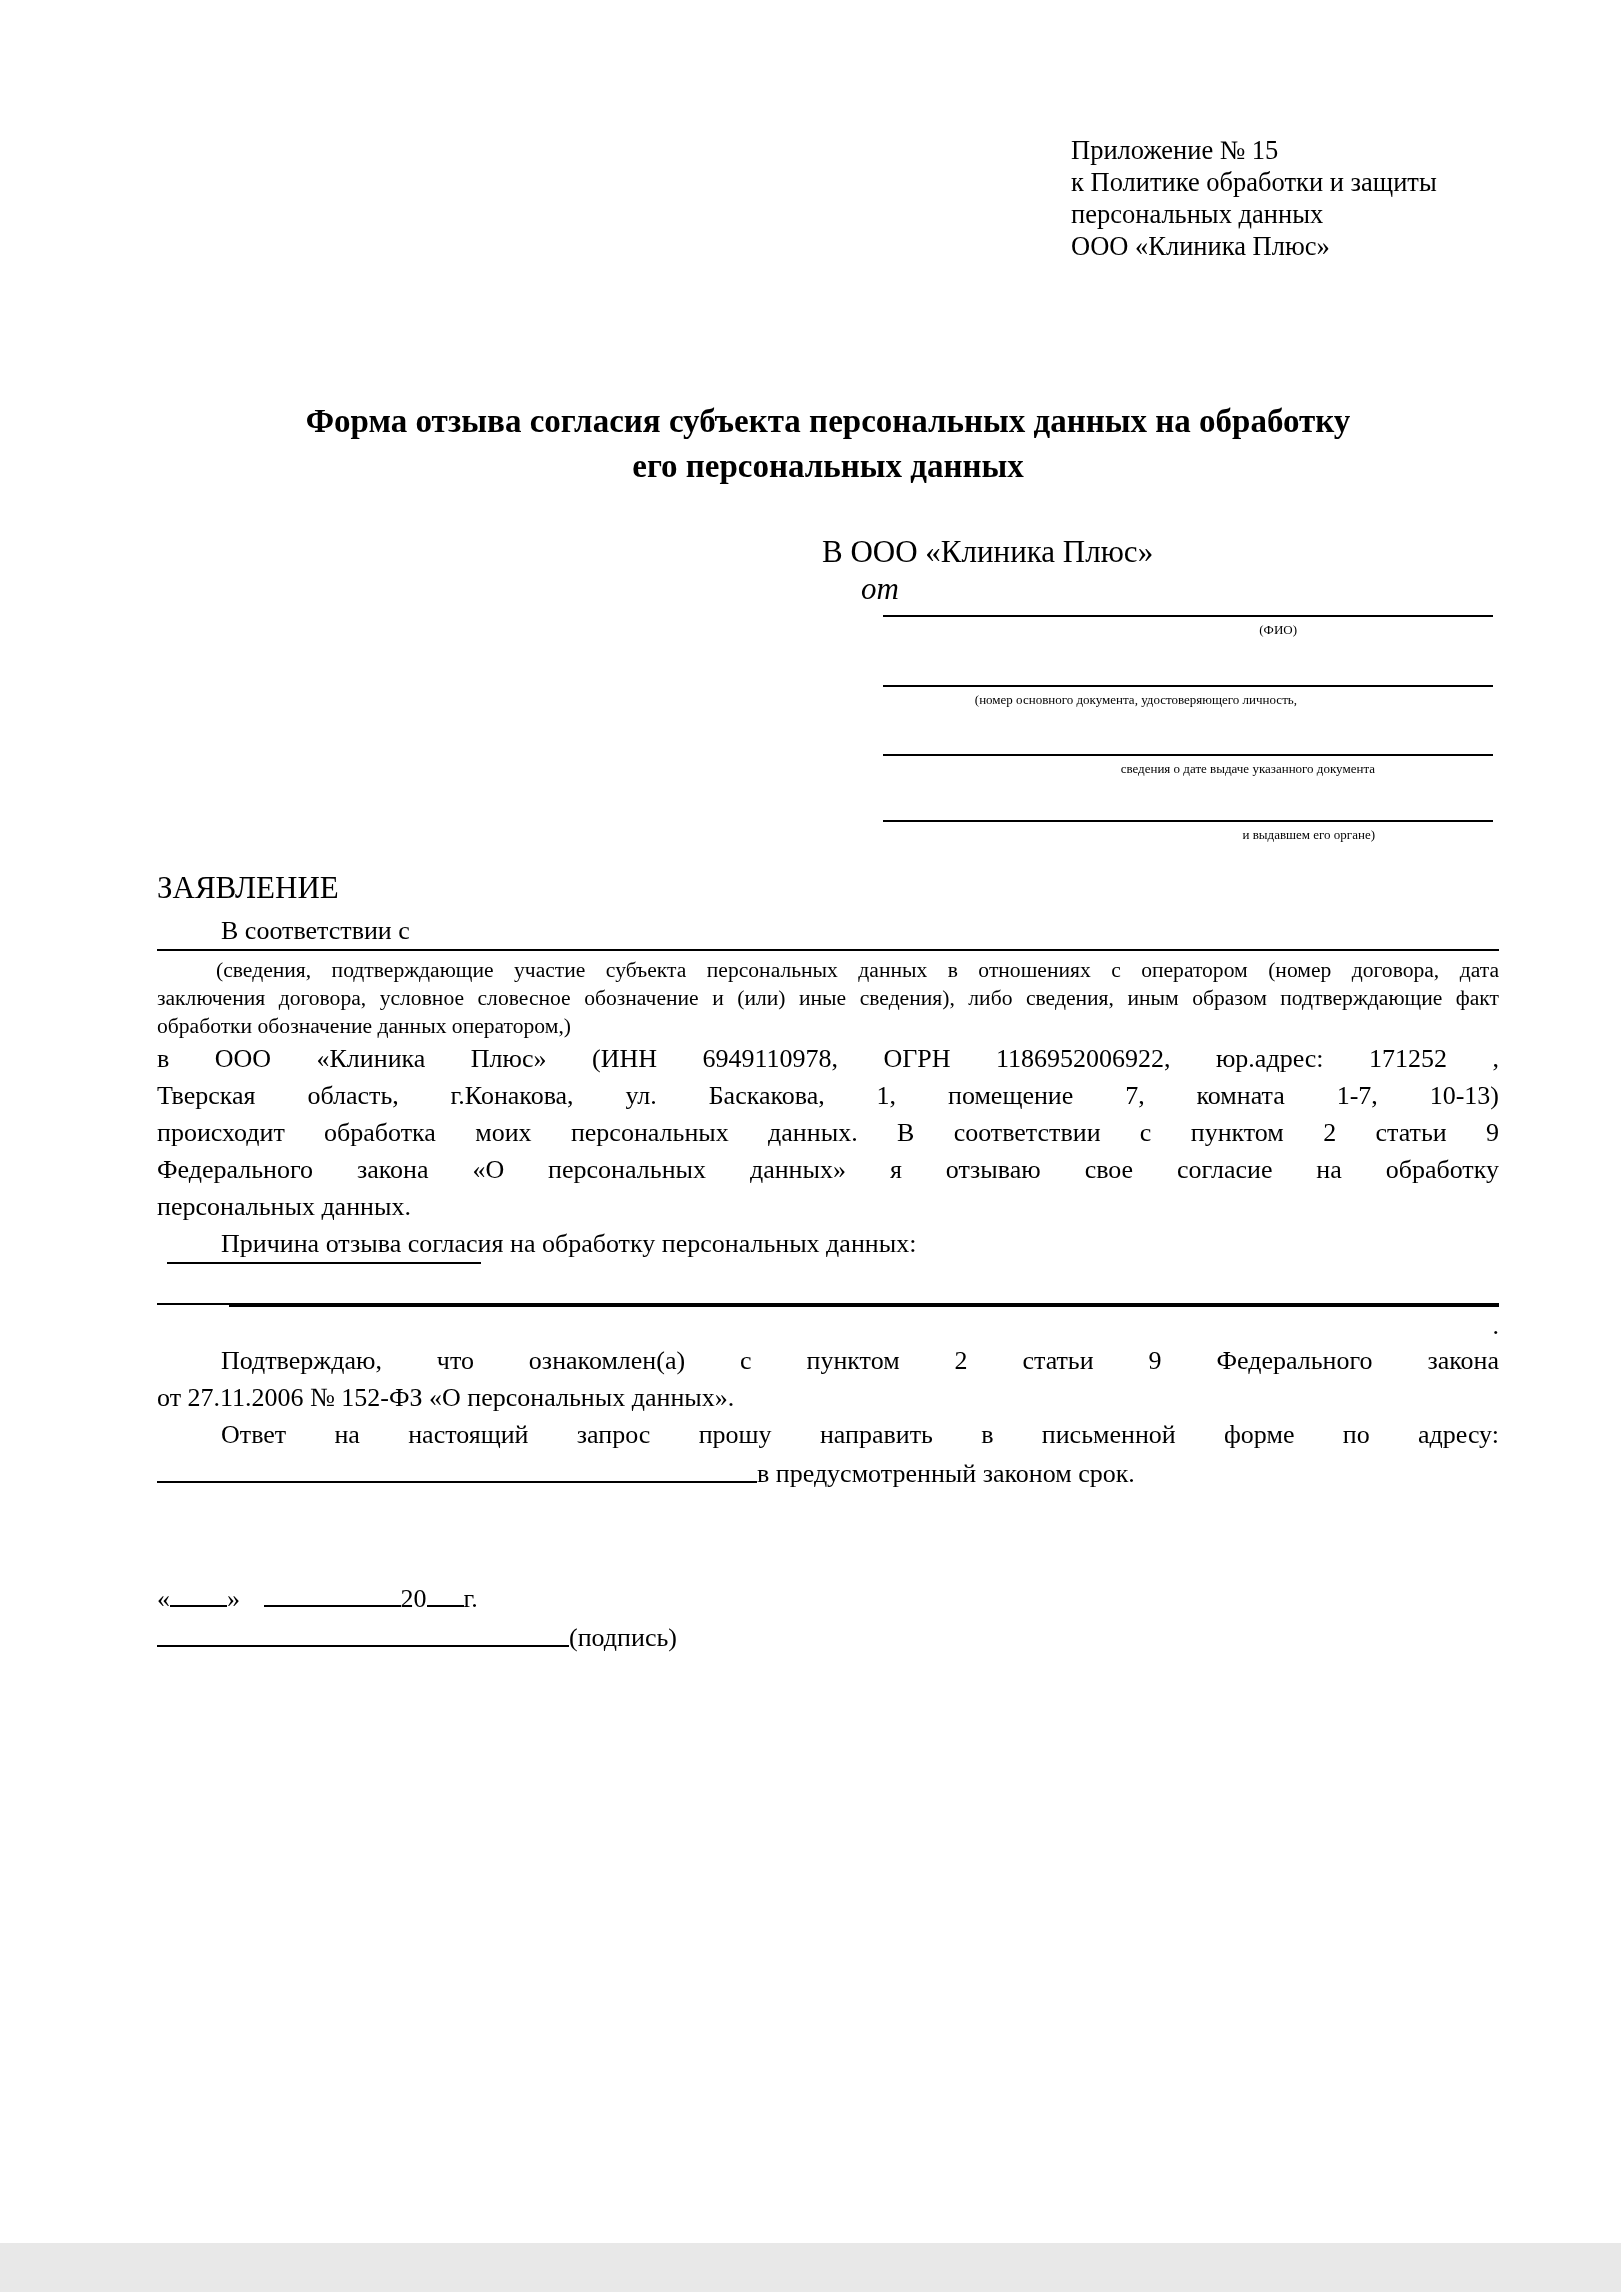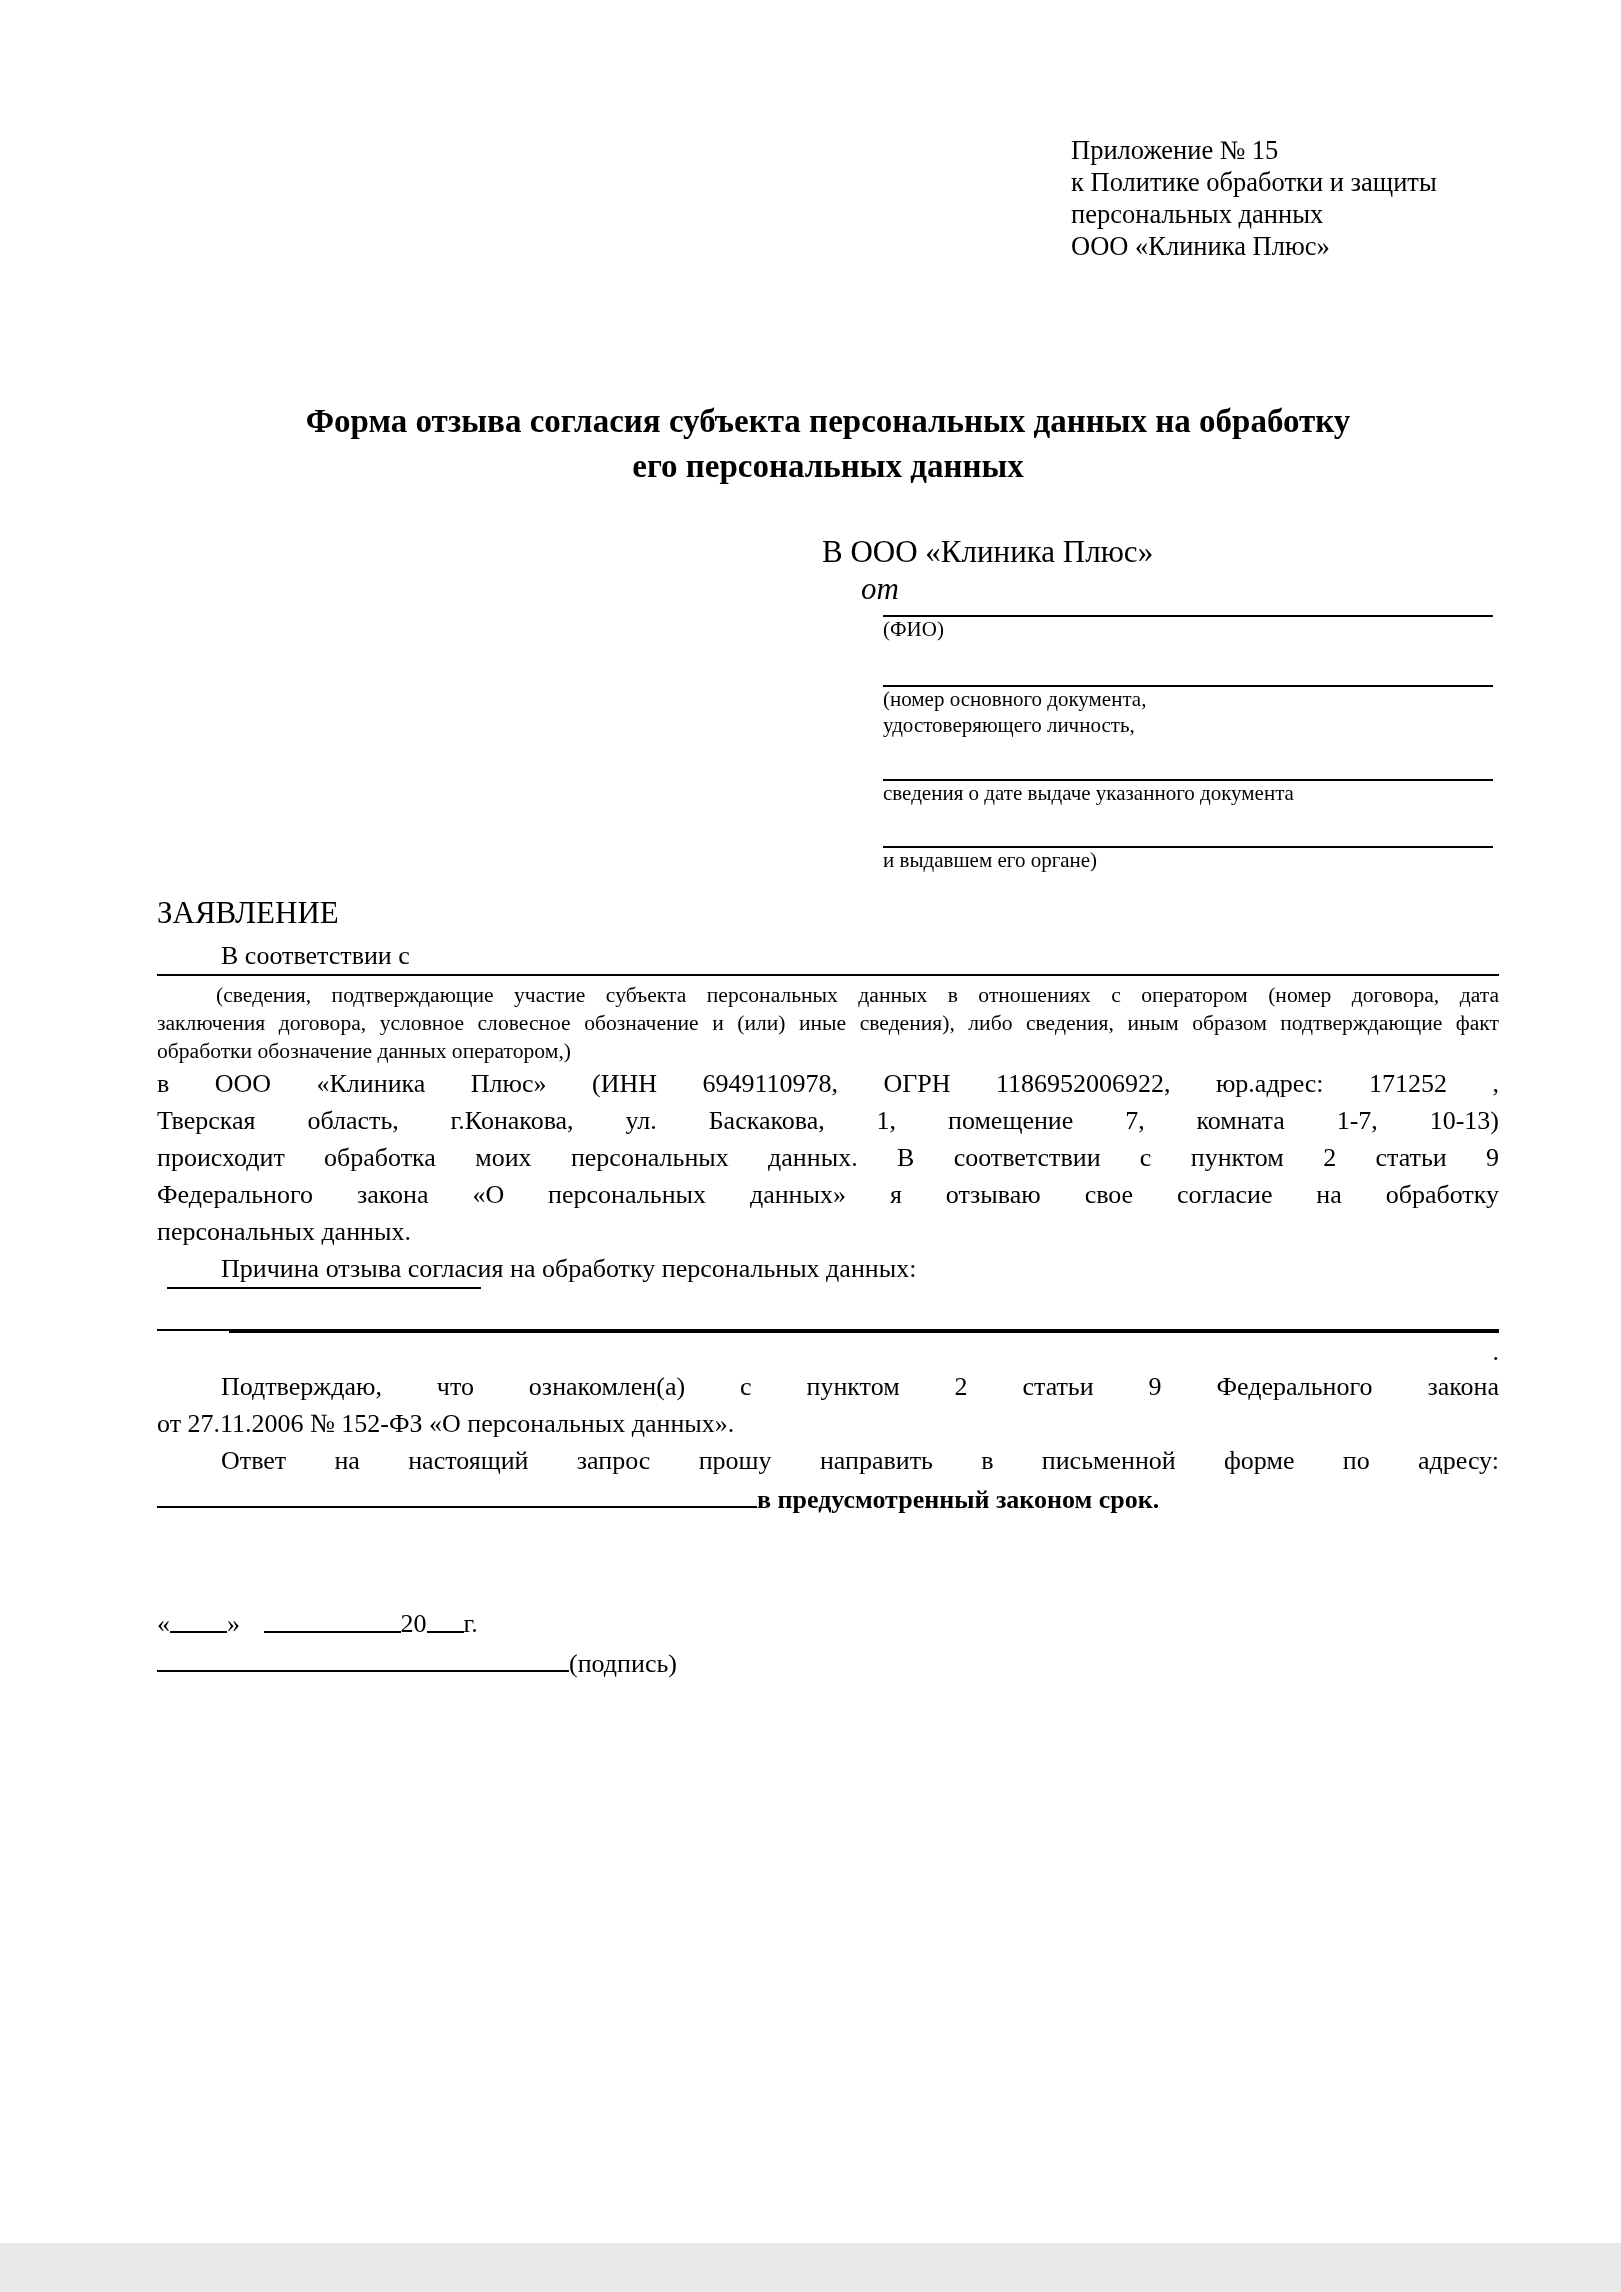--- a/index.html
+++ b/index.html
@@ -11,39 +11,39 @@
     margin:0 auto; overflow:hidden;
   }
   .hdr { margin-left:914px; font-size:26.5px; line-height:32px; }
   .title { margin-top:137px; text-align:center; font-weight:bold; font-size:33px; line-height:45px; }
   .recipient { margin-top:44px; margin-left:665px; width:678px; font-size:31px; }
   .rec-to { line-height:37px; }
   .rec-from { line-height:37px; margin-left:39px;font-style:italic; }
   .rblank { margin-left:61px; width:610px; border-bottom:2px solid #000; }
   .b1 { height:7.8px; } .b2 { height:43px; } .b3 { height:41px; } .b4 { height:39px; }
   .cap { margin-left:61px; width:610px; box-sizing:border-box; padding-right:196px;
-         text-align:left; font-size:21px; line-height:25.5px; }
+         text-align:right; font-size:13px; line-height:25.5px; }
   .cap3 { padding-right:118px; }
   .heading { margin-top:21px; font-size:31px; line-height:37px; padding-right:69px; }
   .txt { font-size:26px; line-height:37px;flex-direction:column; }
   .intro { margin-top:5.9px; display:flex; }
   .intro-text { margin-left:64px; margin-right:9.8px; white-space:nowrap; }
   .fill { flex:1 1 auto; border-bottom:2px solid #000; margin-bottom:4.9px; }
   .small-print { font-size:21.6px; line-height:28px; }
   .sp1 { text-indent:59px; }
   .jl { text-align:justify; text-align-last:justify; }
   .indent { text-indent:64px; }
   .reason { display:flex; }
   .reason-text { margin-left:64px; white-space:nowrap; }
   .reason-blank { width:314px; margin-left:9.8px; border-bottom:2px solid #000; margin-bottom:4.9px; }
   .blank-full { margin-top:2px; height:33px; border-bottom:2px solid #000; }
   .blank-full-p { display:flex; align-items:flex-end; height:37px; }
   .bfp-fill { width:1270px; height:33px; border-bottom:2px solid #000; }
   .bfp-dot { line-height:37px; margin-left:3.9px; }
-  .reply2 { white-space:nowrap;font-weight:bold; }
+  .reply2 { white-space:nowrap; }
   .iblank { display:inline-block; border-bottom:2px solid #000; height:27.4px; vertical-align:baseline; }
   .w612 { width:600px; }
   .sig-row { margin-top:85px; display:flex; justify-content:center; }
   .sig-left, .sig-right { white-space:nowrap; }
   .sb-day { width:57px; } .sb-month { width:137px; margin-left:23.5px; } .sb-year { width:37px; }
   .sb-sign { width:412px; }
 </style>
 </head>
 <body>
 

